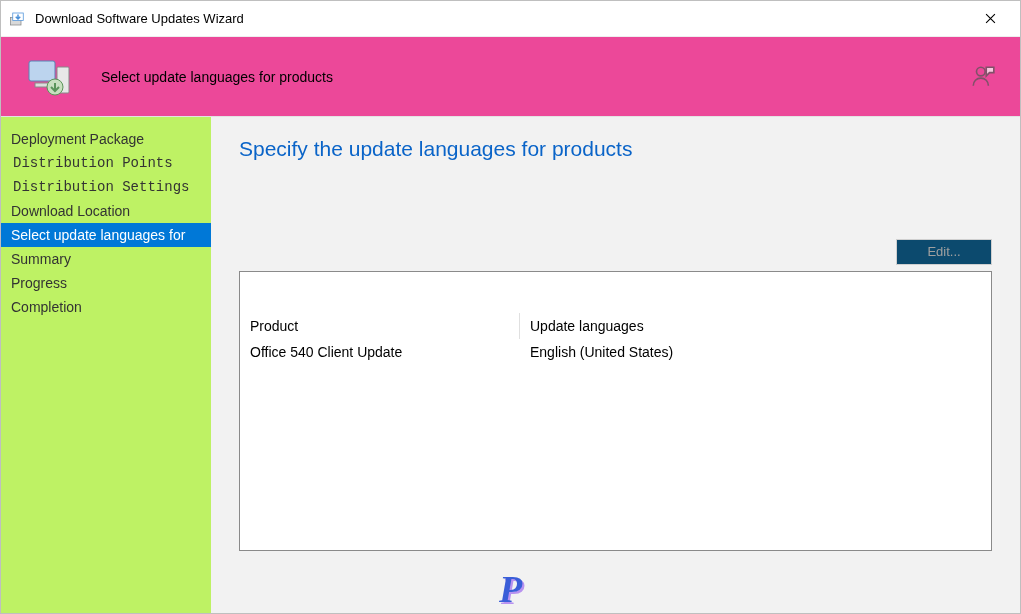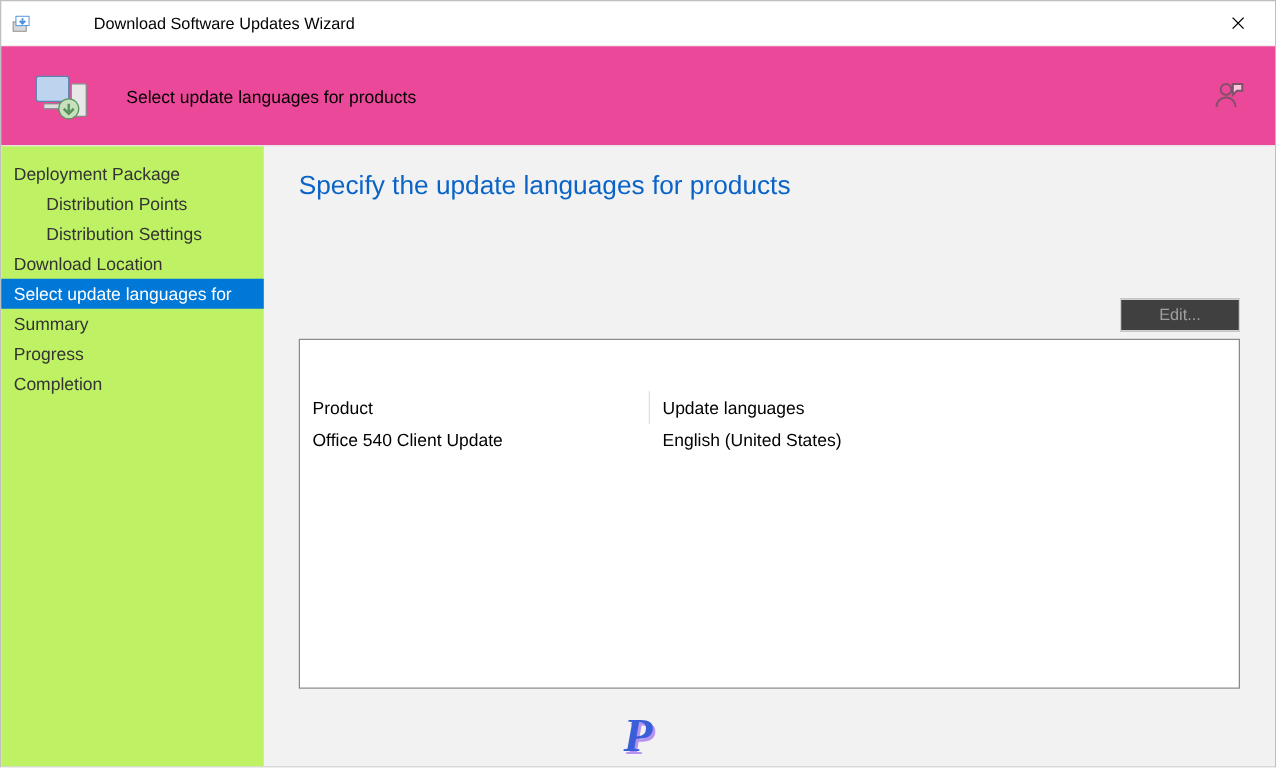--- a/index.html
+++ b/index.html
@@ -1,35 +1,35 @@
 <!DOCTYPE html>
 <html><head>
 <meta charset="utf-8">
 <style>
   * { box-sizing: border-box; margin: 0; padding: 0; }
   html, body { width: 1021px; height: 614px; font-family: "Segoe UI", Tahoma, sans-serif; font-size: 13px; color: #000; background: #fff; overflow: hidden; }
   .window { width: 1021px; height: 614px; display: flex; flex-direction: column; border: 1px solid #bfbfbf; }
-  .titlebar { height: 36px; display: flex; align-items: center; padding: 0 8px; border-bottom: 1px solid #eee; gap: 40px; }
+  .titlebar { height: 36px; display: flex; align-items: center; padding: 0 8px; border-bottom: 1px solid #eee; }
   .titlebar .icon-sm { width: 18px; height: 18px; margin-right: 8px; }
   .titlebar .title { flex: 1; font-size: 13px; }
   .titlebar .close { width: 44px; height: 28px; display: flex; align-items: center; justify-content: center; cursor: default; }
   .header { height: 80px; display: flex; align-items: center; padding: 0 24px; background:#ec4899; border-bottom: 1px solid #e3e3e3; }
   .header .big-icon { width: 48px; height: 48px; margin-right: 28px; }
   .header .subtitle { font-size: 14px; }
   .header .spacer { flex: 1; }
   .header .user-icon { width: 26px; height: 26px; opacity: .7; }
   .body { flex: 1; display: flex; background: #f2f2f2; }
   .sidebar { width: 210px; background: #bef264; padding-top: 10px; }
   .step { padding: 4px 10px 4px 10px; font-size: 14px; color: #333; cursor: default; white-space: nowrap; overflow: hidden; }
-  .step.sub { padding-left: 36px; }
+  .step.sub { padding-left: 12px; font-family: Liberation Mono, monospace; }
   .step.active { background: #0078d7; color: #fff; padding-left: 10px; }
   .content { flex: 1; padding: 20px 28px 12px 28px; display: flex; flex-direction: column; }
   .page-title { color: #0a64c8; font-size: 21px; font-weight: 400; margin-bottom: 78px; }
   .edit-row { display: flex; justify-content: flex-end; margin-bottom: 6px; }
-  .edit-btn { width: 96px; height: 26px; background: #404040; border: 1px solid #d0d0d0; color: #a0a0a0; font-size: 13px; text-align: center; line-height: 24px; }
+  .edit-btn { width: 96px; height: 26px; background: #0c4a6e; border: 1px solid #d0d0d0; color: #a0a0a0; font-size: 13px; text-align: center; line-height: 24px; }
   .grid { border: 1px solid #8a8a8a; background: #fff; flex: 1; display: flex; flex-direction: column; max-height: 280px; }
   .grid-header, .grid-row { display: flex; }
   .grid-header { border-bottom: 0; }
   .cell { padding: 5px 10px; font-size: 14px; }
   .col-product { width: 280px; }
   .col-lang { flex: 1; }
   .grid-header .cell { color: #000; margin-top: 41px; }
   .grid-header .col-product { border-right: 1px solid #e0e0e0; }
   .grid-body { flex: 1; }
   .logo-p { position: absolute; left: 50%; transform: translateX(-50%); bottom: 2px; font-family: Georgia, serif; font-size: 38px; font-weight: bold; font-style: italic; color: #3a5ed8; text-shadow: 2px 2px 0 #b892f0; pointer-events: none; }

